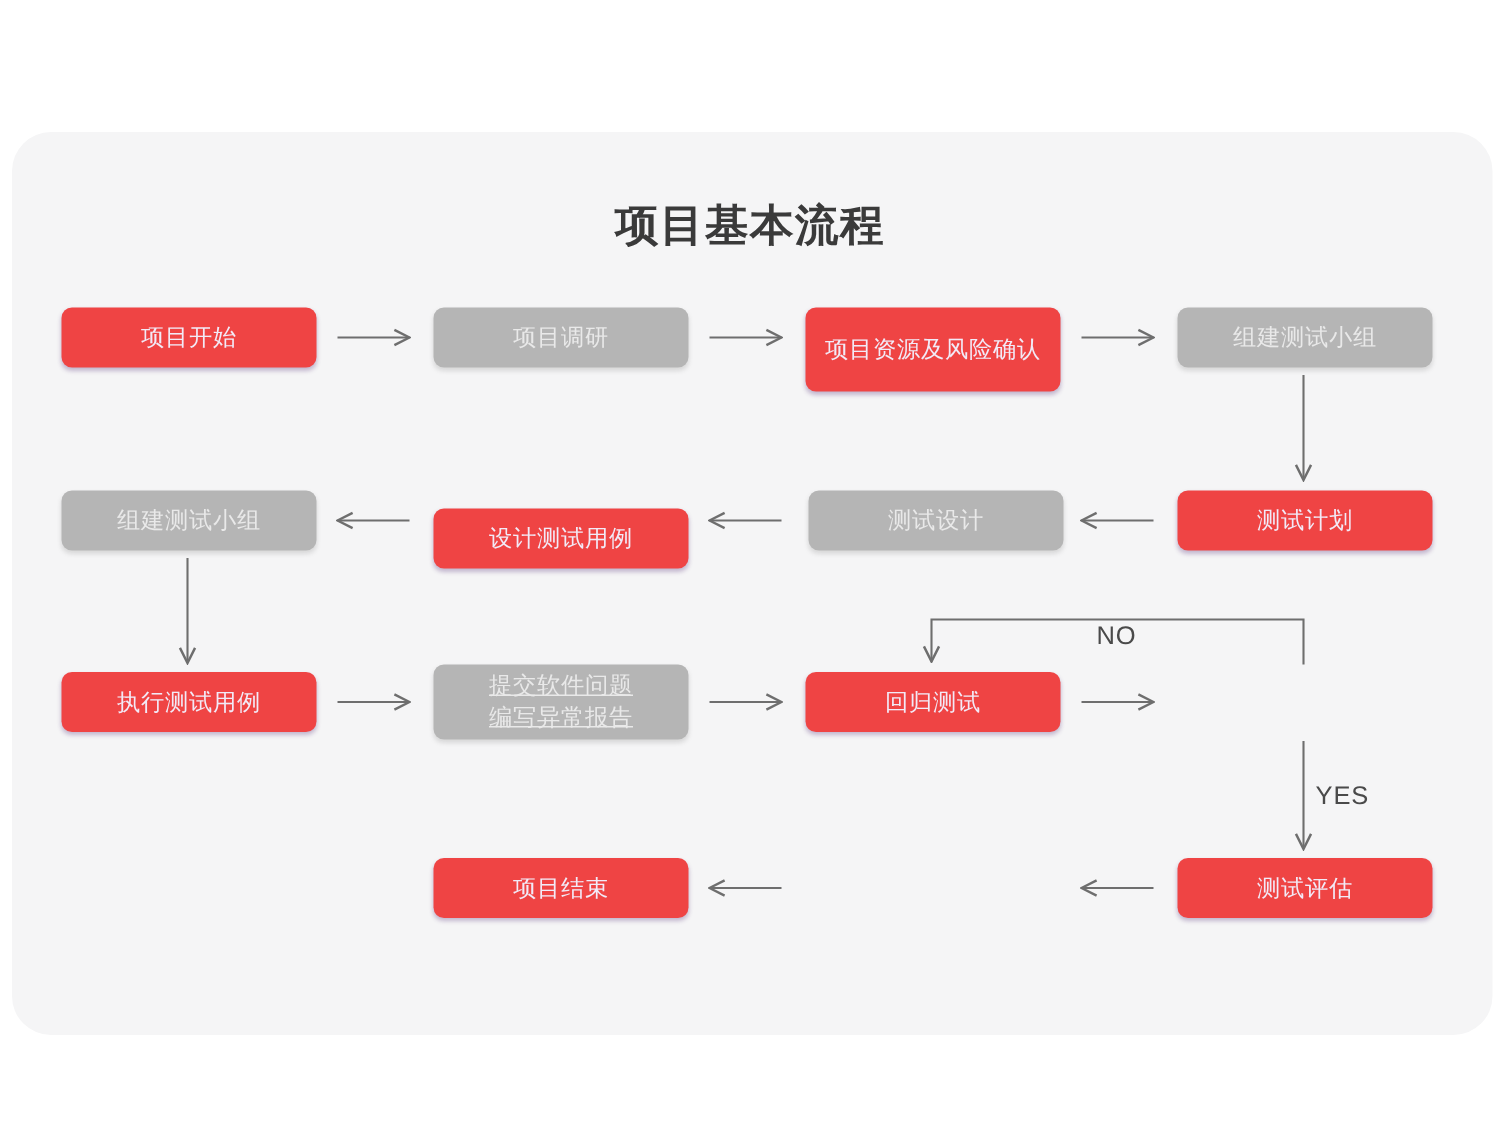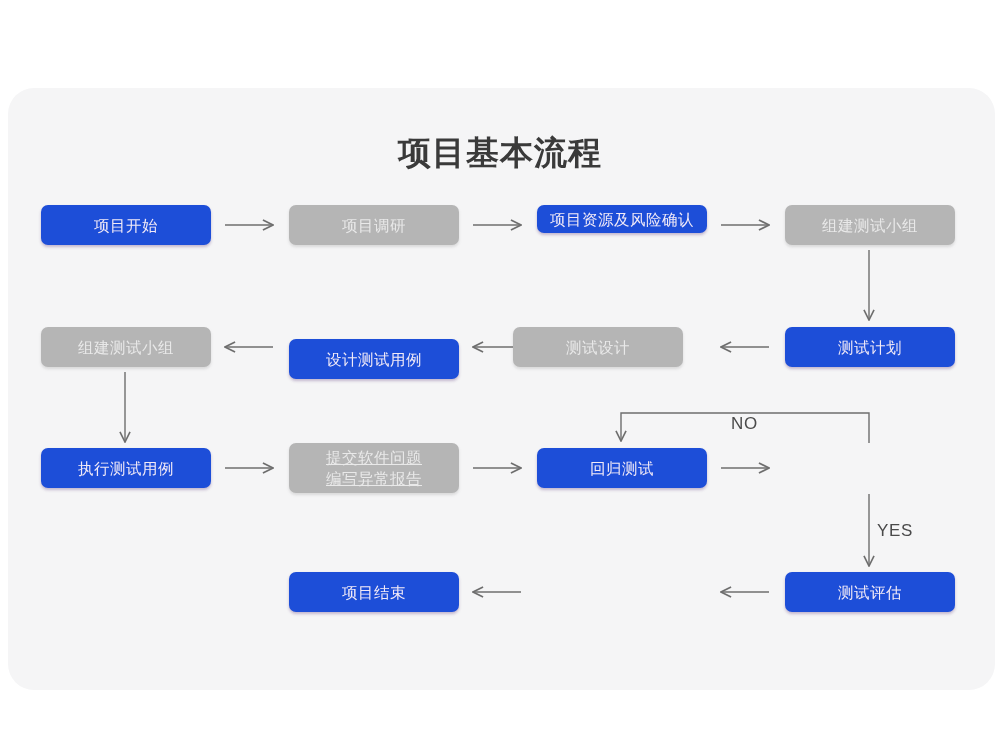--- a/index.html
+++ b/index.html
@@ -26,21 +26,21 @@
     height: 602px;
     background: #f5f5f6;
     border-radius: 26px;
   }
   .title {
     position: absolute;
     left: 0;
     top: 131px;
     width: 1000px;
     text-align: center;
-    font-size: 33px;
+    font-size: 29px;
     font-weight: 700;
     color: #3a3a3a;
     letter-spacing: 1px;
   }
   
   .wires {
     position: absolute;
     left: 0;
     top: 0;
     width: 1000px;
@@ -53,21 +53,21 @@
     display: flex;
     align-items: center;
     justify-content: center;
     text-align: center;
     font-size: 15.5px;
     line-height: 21px;
     letter-spacing: 0.5px;
     white-space: pre-line;
   }
   .node.purple {
-    background: #1d4ed8;
+    background: #ef4444;
     color: #f2eaf7;
     box-shadow: 0 2px 3px rgba(80, 40, 115, 0.30);
   }
   .node.gray {
     background: #b5b5b5;
     color: #e9e9e9;
     box-shadow: 0 2px 3px rgba(120, 120, 120, 0.22);
   }
   .wire-label {
     position: absolute;
@@ -113,26 +113,26 @@
 
       <line x1="869" y1="494" x2="869" y2="566"></line>
 
       <line x1="769" y1="592" x2="721" y2="592"></line>
       <line x1="521" y1="592" x2="473" y2="592"></line>
     </g>
   </svg>
 
   <div class="node purple" style="left:41px; top:205px; width:170px; height:40px;">项目开始</div>
   <div class="node gray" style="left:289px; top:205px; width:170px; height:40px;">项目调研</div>
-  <div class="node purple" style="left:537px; top:205px; width:170px; height:28px;">项目资源及风险确认</div>
+  <div class="node purple" style="left:537px; top:205px; width:170px; height:56px;">项目资源及风险确认</div>
   <div class="node gray" style="left:785px; top:205px; width:170px; height:40px;">组建测试小组</div>
 
   <div class="node gray" style="left:41px; top:327px; width:170px; height:40px;">组建测试小组</div>
   <div class="node purple" style="left:289px; top:327px; width:170px; height:40px;margin-top:12px;">设计测试用例</div>
-  <div class="node gray" style="left:513px; top:327px; width:170px; height:40px;">测试设计</div>
+  <div class="node gray" style="left:539px; top:327px; width:170px; height:40px;">测试设计</div>
   <div class="node purple" style="left:785px; top:327px; width:170px; height:40px;">测试计划</div>
 
   <div class="node purple" style="left:41px; top:448px; width:170px; height:40px;">执行测试用例</div>
   <div class="node gray" style="left:289px; top:443px; width:170px; height:50px;text-decoration:underline;">提交软件问题
 编写异常报告</div>
   <div class="node purple" style="left:537px; top:448px; width:170px; height:40px;">回归测试</div>
 
   <div class="node purple" style="left:289px; top:572px; width:170px; height:40px;">项目结束</div>
   <div class="node purple" style="left:785px; top:572px; width:170px; height:40px;">测试评估</div>
 

